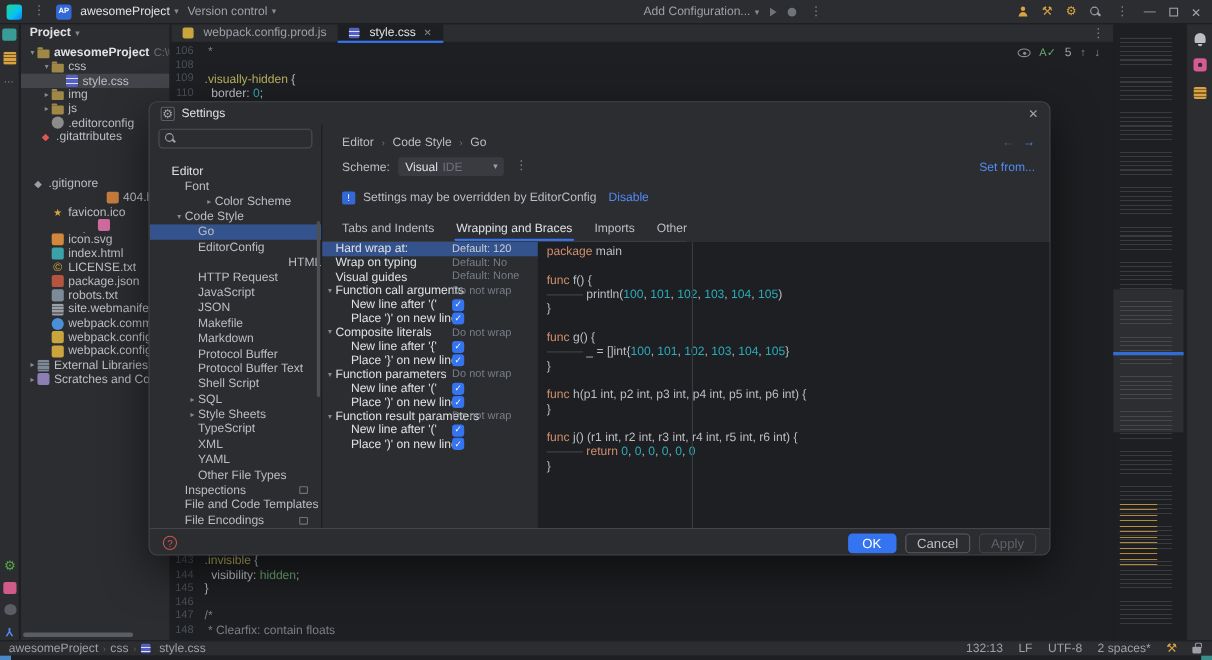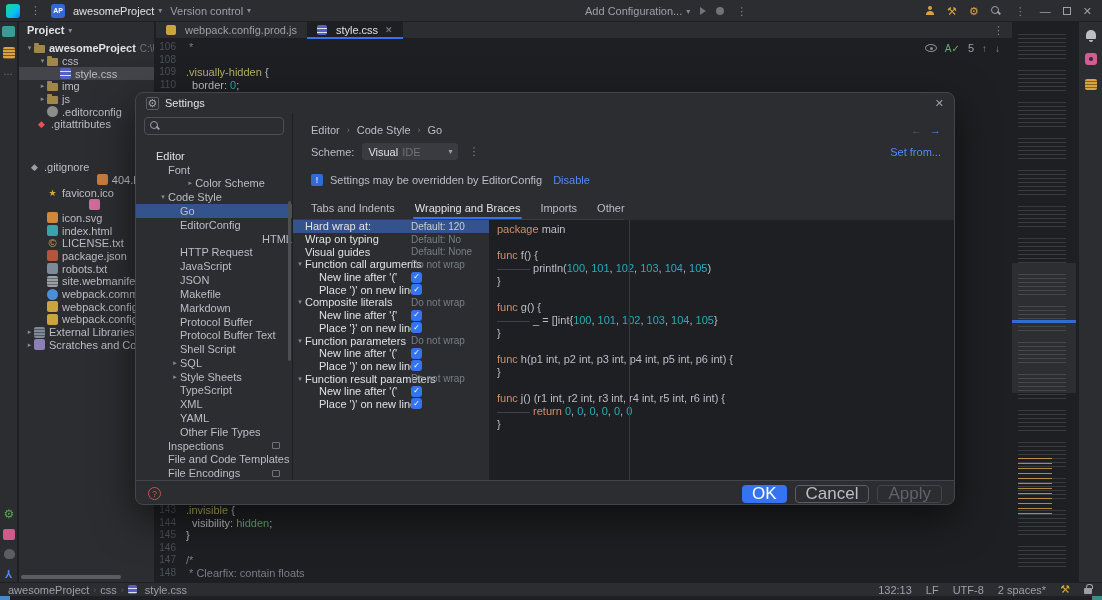--- a/index.html
+++ b/index.html
@@ -206,21 +206,21 @@
     color:#fff;font-size:8px;display:flex;align-items:center;justify-content:center;line-height:1;}
   .preview{flex:1;background:var(--editor);position:relative;padding:3px 0 0 8px;overflow:hidden;}
   .preview .code-line{height:13px;line-height:13px;}
   .pv-guide{position:absolute;left:140px;top:0;bottom:0;border-left:1px solid #393b40;}
   .dlg-footer{position:absolute;left:0;top:387px;width:100%;height:26px;border-top:1px solid #43454a;
     display:flex;align-items:center;padding:0 12px;gap:8px;}
   .help-icon{width:13px;height:13px;border-radius:50%;border:1.5px solid var(--error_red);color:var(--error_red);
     font-size:9px;display:flex;align-items:center;justify-content:center;}
   .btns{margin-left:auto;display:flex;gap:8px;}
   .btn{height:18px;min-width:44px;border-radius:4px;display:inline-flex;align-items:center;justify-content:center;
-    padding:0 10px;font-size:17px;}
+    padding:0 10px;font-size:12px;}
   .btn-primary{background:var(--accent);color:#fff;}
   .btn-secondary{border:1px solid #5a5d63;color:var(--text);}
   .btn-disabled{border:1px solid #43454a;color:#5f6368;}
 </style>
 </head>
 <body>
 
 <div class="app">
 
   <header class="titlebar">

